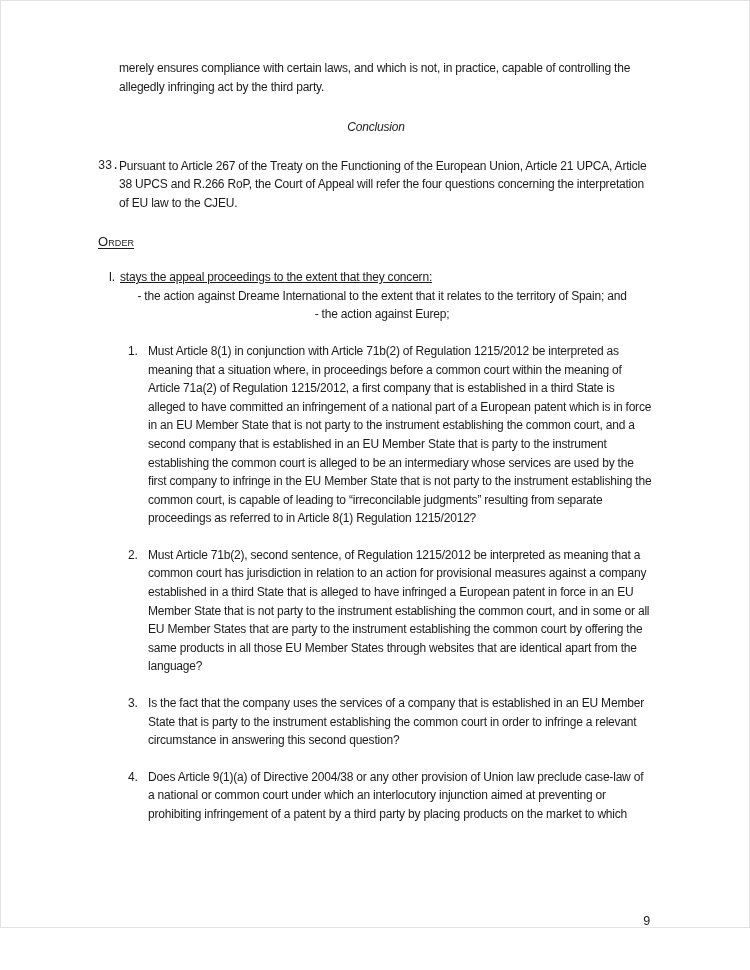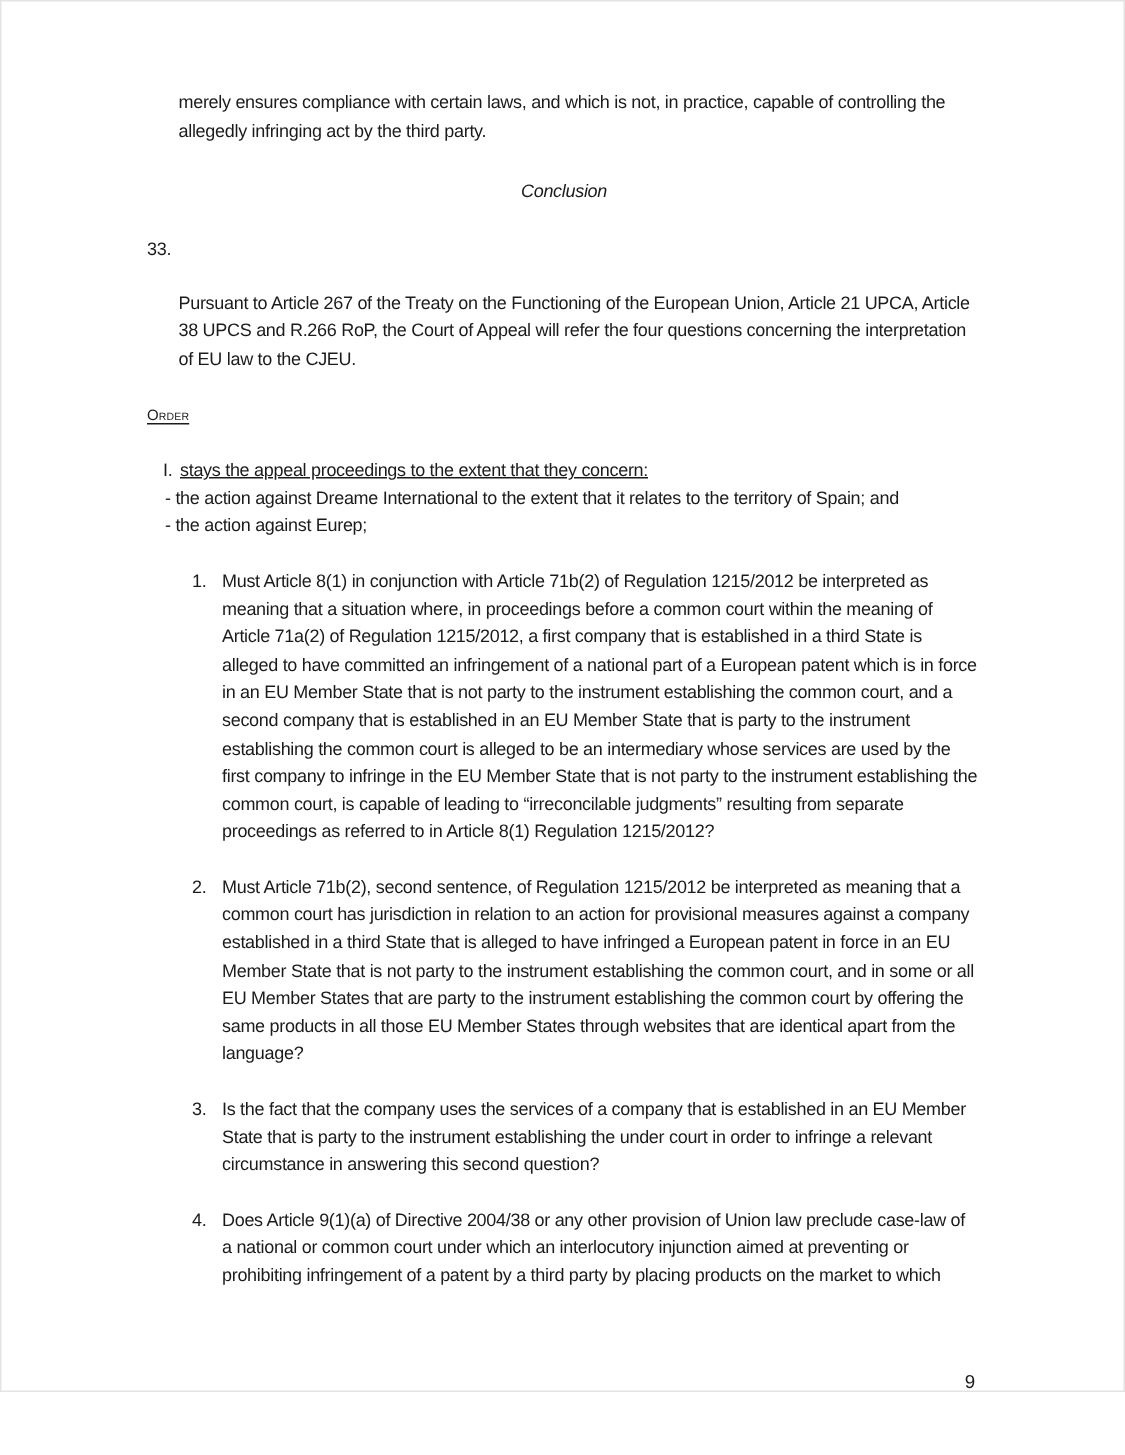--- a/index.html
+++ b/index.html
@@ -36,32 +36,32 @@
     margin: 0 0 20px 0;
     text-align: center;
   }
   .p-numbered {
     display: flex;
     margin: 0 0 20px 0;
   }
   .p-numbered .pnum {
     flex: none;
     width: 21px;
+    font-family: Liberation Mono, monospace;
   }
   .p-numbered .ptxt {
     width: 533px;
-    margin-top: 36px;
   }
   .h-order {
     font-variant: small-caps;
     text-decoration: underline;
     text-underline-offset: 2px;
     letter-spacing: 0.1px;
     margin: 0 0 17px 0;
-    font-size: 10px;
+    font-size: 13px;
   }
   .court-line {
     margin: 0 0 17px 0;
   }
   .ruling {
     margin: 0 0 18px 0;
   }
   .r-row {
     display: flex;
   }
@@ -70,20 +70,21 @@
     width: 17px;
     text-align: right;
     margin-right: 5px;
   }
   .r-txt {
     flex: 1;
     text-decoration: underline;
   }
   .r-sub {
     margin-left: 12px;
+    text-align: center;
   }
   .questions {
     margin-left: 30px;
   }
   .question {
     display: flex;
     margin: 0 0 18px 0;
   }
   .q-num {
     flex: none;
@@ -136,21 +137,21 @@
         <span class="q-txt">Must Article 8(1) in conjunction with Article 71b(2) of Regulation 1215/2012 be interpreted as meaning that a situation where, in proceedings before a common court within the meaning of Article 71a(2) of Regulation 1215/2012, a first company that is established in a third State is alleged to have committed an infringement of a national part of a European patent which is in force in an EU Member State that is not party to the instrument establishing the common court, and a second company that is established in an EU Member State that is party to the instrument establishing the common court is alleged to be an intermediary whose services are used by the first company to infringe in the EU Member State that is not party to the instrument establishing the common court, is capable of leading to “irreconcilable judgments” resulting from separate proceedings as referred to in Article 8(1) Regulation 1215/2012?</span>
       </div>
 
       <div class="question">
         <span class="q-num">2.</span>
         <span class="q-txt">Must Article 71b(2), second sentence, of Regulation 1215/2012 be interpreted as meaning that a common court has jurisdiction in relation to an action for provisional measures against a company established in a third State that is alleged to have infringed a European patent in force in an EU Member State that is not party to the instrument establishing the common court, and in some or all EU Member States that are party to the instrument establishing the common court by offering the same products in all those EU Member States through websites that are identical apart from the language?</span>
       </div>
 
       <div class="question">
         <span class="q-num">3.</span>
-        <span class="q-txt">Is the fact that the company uses the services of a company that is established in an EU Member State that is party to the instrument establishing the under court in order to infringe a relevant circumstance in answering this second question?</span>
+        <span class="q-txt">Is the fact that the company uses the services of a company that is established in an EU Member State that is party to the instrument establishing the common court in order to infringe a relevant circumstance in answering this second question?</span>
       </div>
 
       <div class="question">
         <span class="q-num">4.</span>
         <span class="q-txt">Does Article 9(1)(a) of Directive 2004/38 or any other provision of Union law preclude case-law of a national or common court under which an interlocutory injunction aimed at preventing or prohibiting infringement of a patent by a third party by placing products on the market to which</span>
       </div>
 
     </div>
   </div>
 

